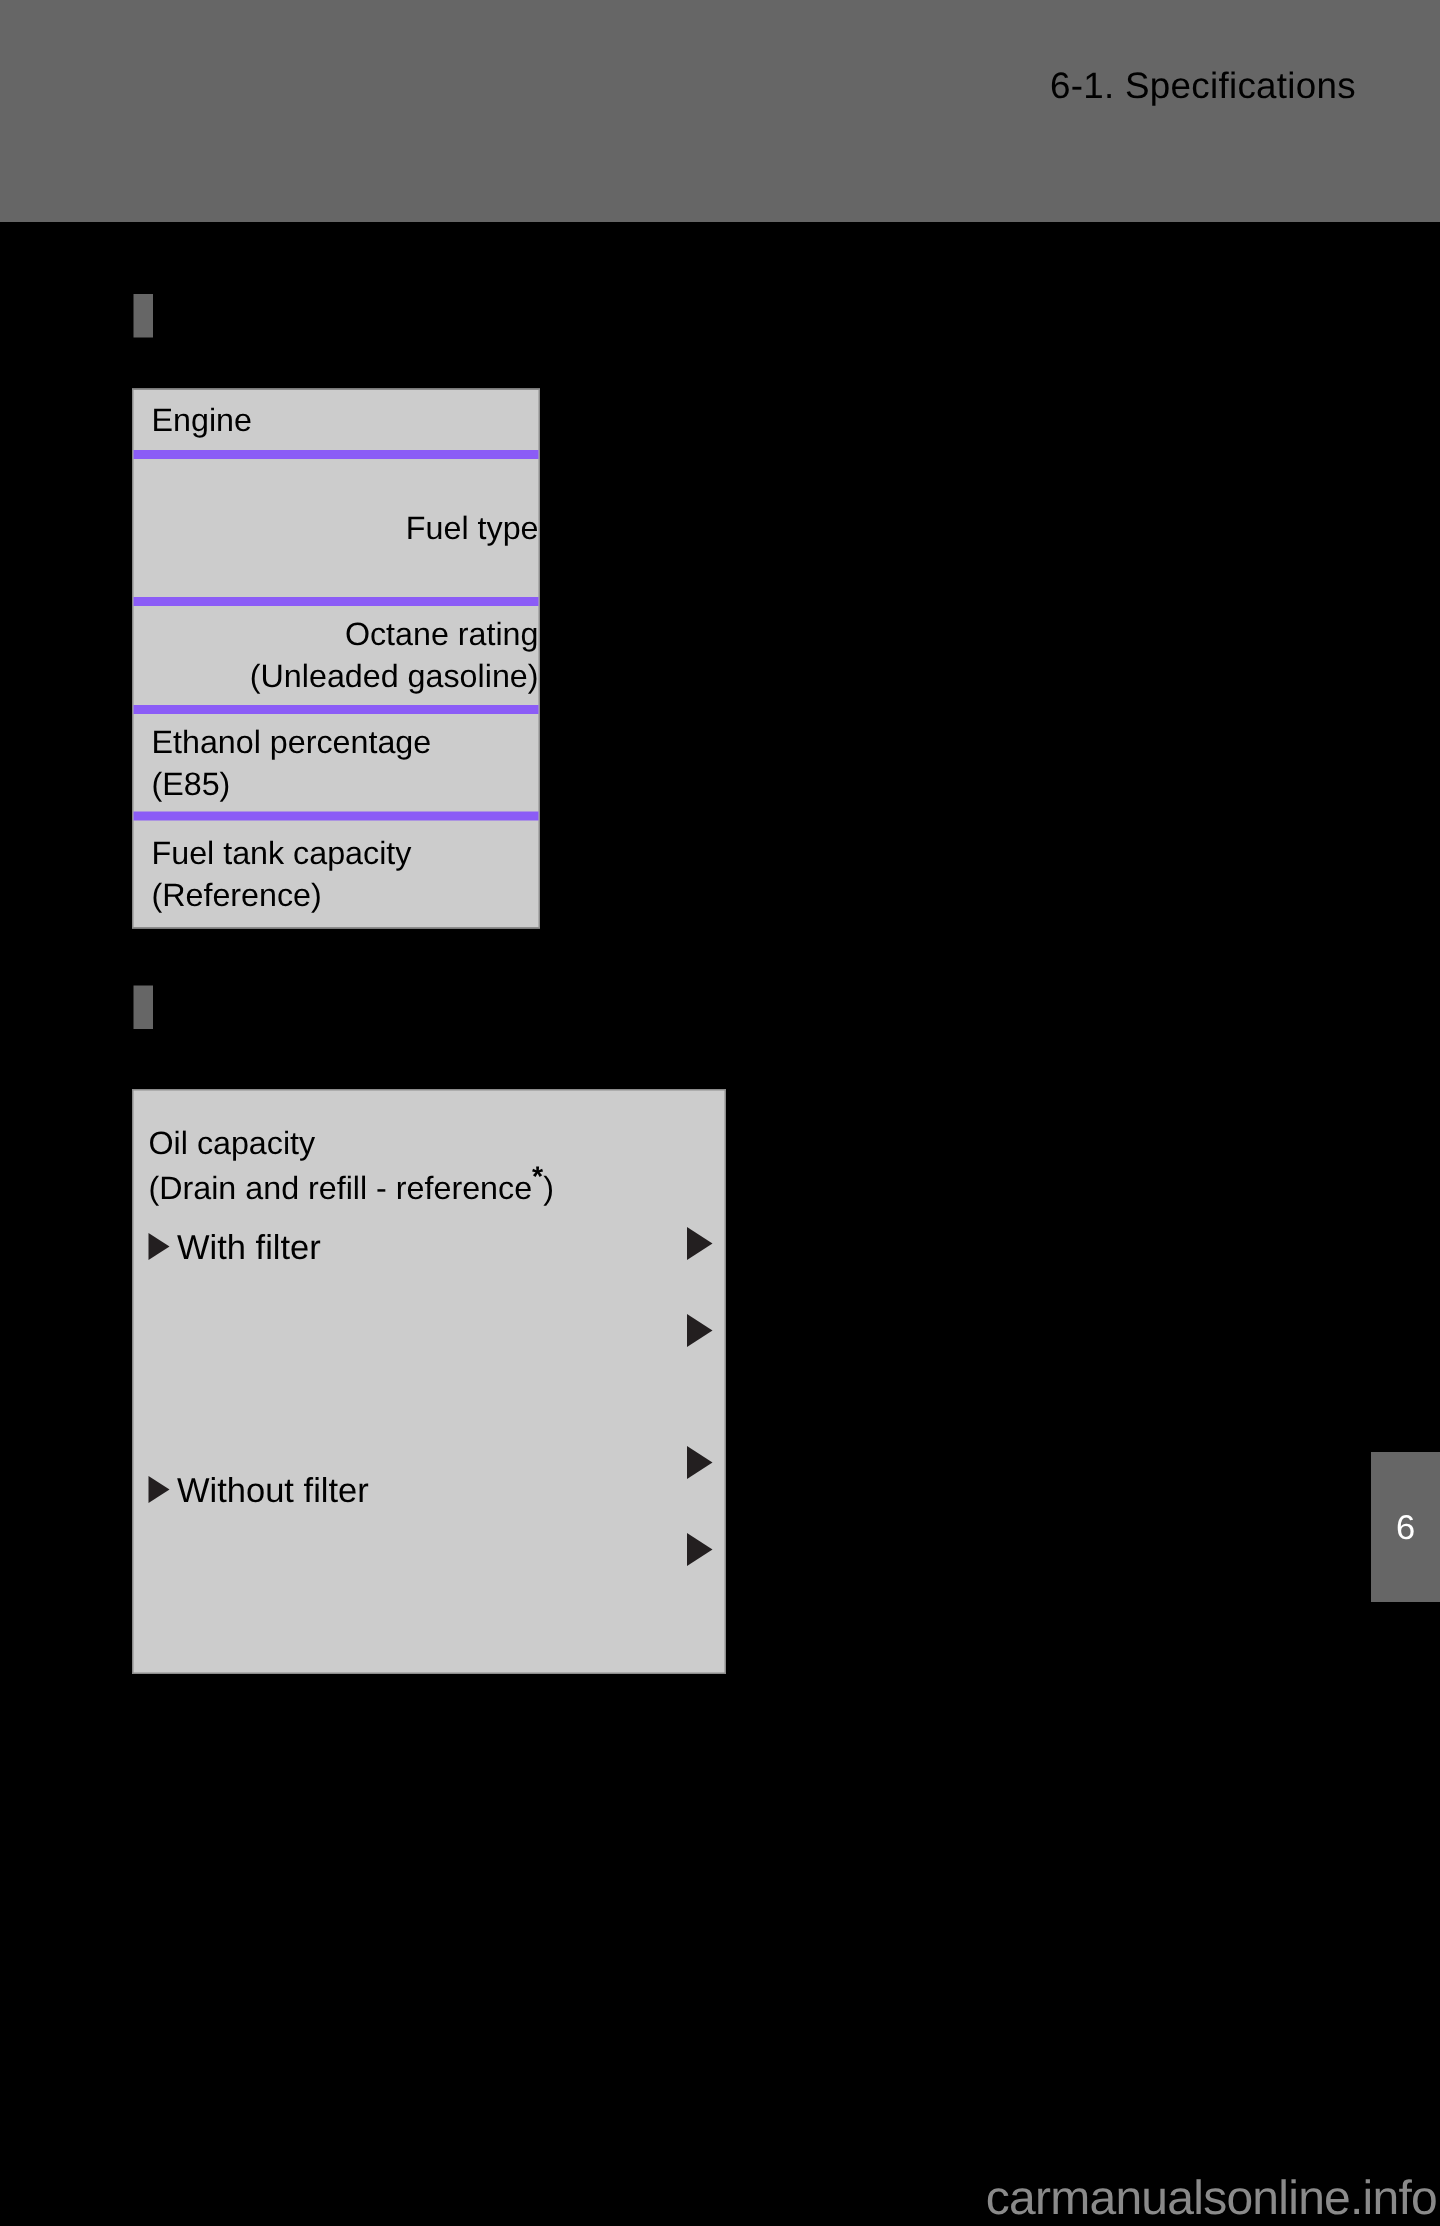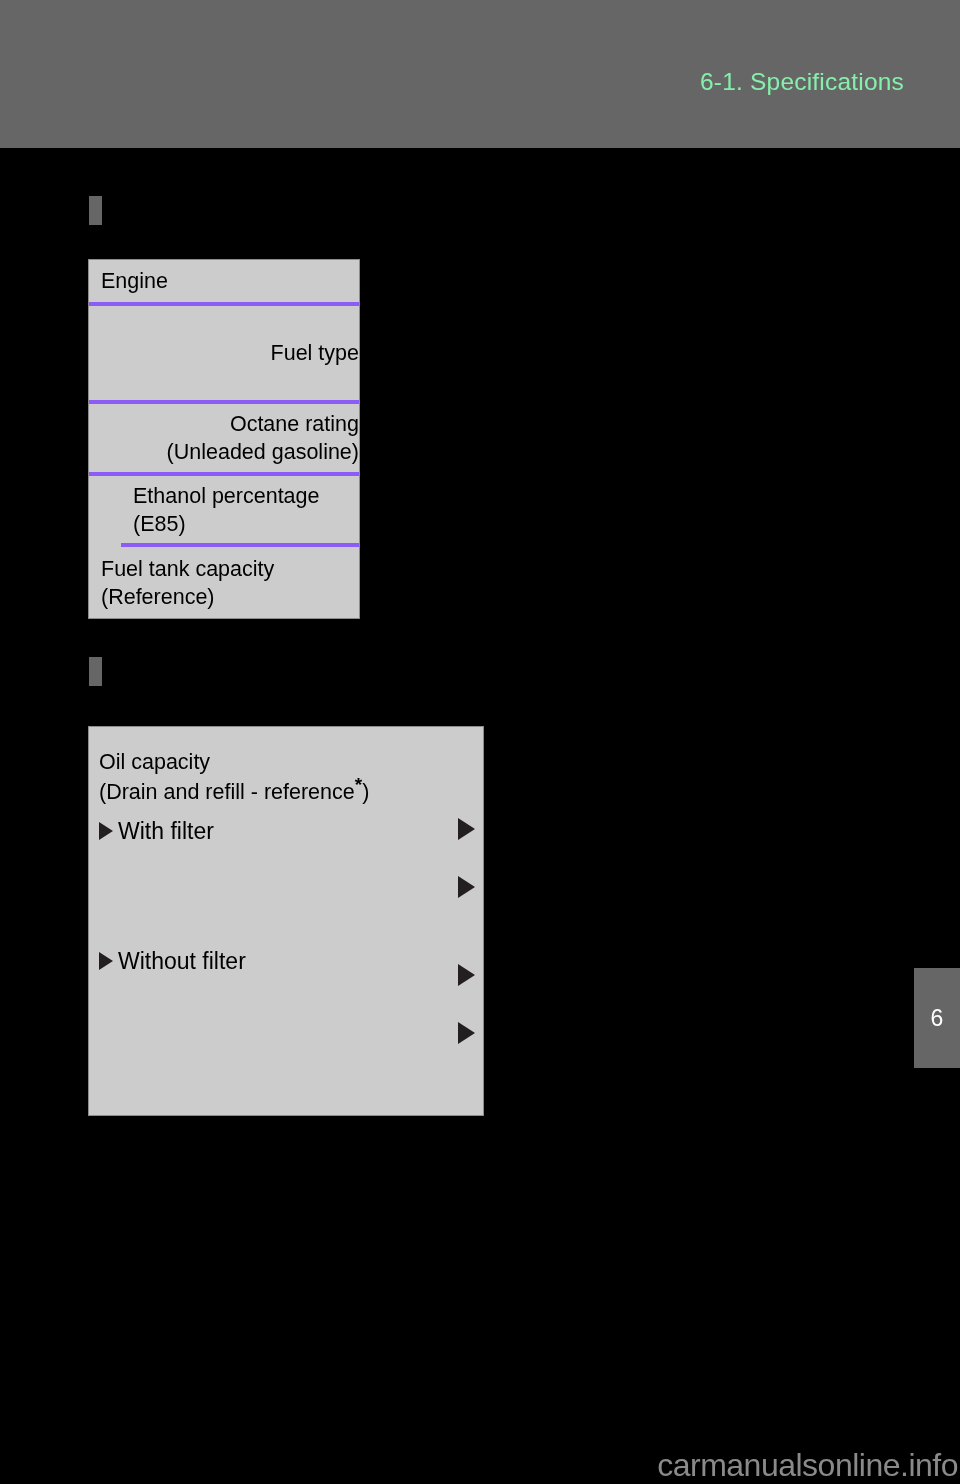--- a/index.html
+++ b/index.html
@@ -22,23 +22,23 @@
     position: absolute;
     left: 0;
     top: 0;
     width: 960px;
     height: 148px;
     background: #666666;
   }
   .header-title {
     position: absolute;
     right: 56px;
-    top: 68px;
+    top: 44px;
     font-size: 24.5px;
-    color: #86efac;
+    color: #000000;
     letter-spacing: 0.2px;
     white-space: nowrap;
     margin-left: 18px;
   }
 
   
   .section-marker {
     position: absolute;
     width: 13px;
     height: 29px;
@@ -56,21 +56,21 @@
   }
   #fuel-table {
     left: 88px;
     top: 259px;
     width: 272px;
     height: 360px;
   }
   .spec-row {
     position: relative;
     box-sizing: border-box;
-    border-bottom: 4px solid #8b5cf6;
+    border-bottom: 6px solid #8b5cf6;
     padding: 0 0 0 12px;
     display: flex;
     flex-direction: column;
     justify-content: center;
   }
   .spec-row:last-child { border-bottom: none; }
   .spec-row .line {
     font-size: 21.5px;
     line-height: 28px;
     white-space: nowrap;
@@ -106,21 +106,21 @@
   .oil-sub {
     position: absolute;
     left: 10px;
     font-size: 23px;
     line-height: 28px;
     display: flex;
     align-items: center;
     white-space: nowrap;
   }
   #oil-sub-with { top: 90px; }
-  #oil-sub-without { top: 220px; text-align: center; }
+  #oil-sub-without { top: 252px; text-align: center; }
 
   .tri-inline {
     width: 0;
     height: 0;
     border-top: 9px solid transparent;
     border-bottom: 9px solid transparent;
     border-left: 14px solid #231f20;
     margin-right: 5px;
     display: inline-block;
   }
@@ -184,21 +184,21 @@
 
   <div class="spec-row" style="height:98px;text-align:right;">
     <div class="line">Fuel type</div>
   </div>
 
   <div class="spec-row" style="height:72px;align-items:flex-end;">
     <div class="line">Octane rating</div>
     <div class="line">(Unleaded gasoline)</div>
   </div>
 
-  <div class="spec-row" style="height:71px;margin-left:32px;">
+  <div class="spec-row" style="height:71px;">
     <div class="line">Ethanol percentage</div>
     <div class="line">(E85)</div>
   </div>
 
   <div class="spec-row" style="height:71px;">
     <div class="line">Fuel tank capacity</div>
     <div class="line">(Reference)</div>
   </div>
 </div>
 

